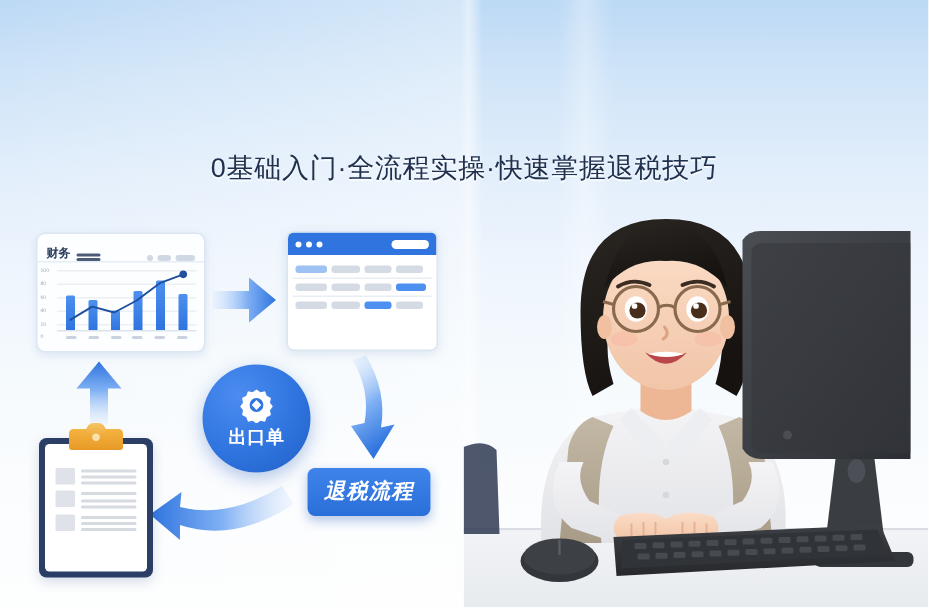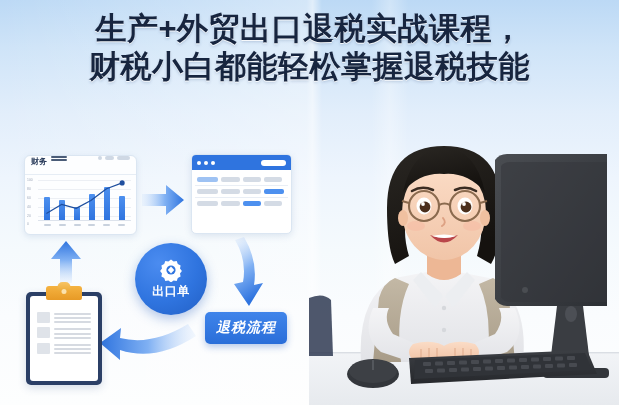--- a/index.html
+++ b/index.html
@@ -69,21 +69,21 @@
     position:absolute; left:24px; top:15px; width:113px; height:80px;
     background:#fdfeff;
     border:1px solid #dbe6f2;
     border-radius:6px;
     box-shadow:0 2px 6px rgba(70,110,160,.13);
     overflow:hidden;
   }
   .chart-head{
     position:absolute; left:0; top:0; width:100%; height:19px;
     border-bottom:1px solid #e6edf5;
-    display:flex; align-items:flex-start; padding:0 6px;
+    display:flex; align-items:flex-end; padding:0 6px;
   }
   .chart-title{
     font-size:8px; font-weight:bold; color:#2b3d5c; margin-right:4px;
   }
   .chart-title-lines{ display:flex; flex-direction:column; gap:1.5px; }
   .ctl{ width:16px; height:1.6px; background:#4a5c78; border-radius:1px; }
   .chart-dots{ margin-left:auto; display:flex; align-items:center; gap:3px; }
   .cd{ width:4px; height:4px; border-radius:50%; background:#cfd8e4; }
   .cbar{ width:9px; height:4px; border-radius:2px; background:#cfd8e4; }
   .cbar2{ width:13px; height:4px; border-radius:2px; background:#cfd8e4; }
@@ -197,24 +197,21 @@
     overflow:hidden;
   }
 </style>
 </head>
 <body>
 
 <div class="banner">
 
   <div class="sheen"></div>
 
-  <div class="headline">
-    <div class="h-line">生产+外贸出口退税实战课程，</div>
-    <div class="h-line">财税小白都能轻松掌握退税技能</div>
-  </div>
+  <div class="subtitle">0基础入门·全流程实操·快速掌握退税技巧</div>
 
   <div class="photo">
     <svg viewBox="0 0 310 275" width="310" height="275">
       <defs>
         <linearGradient id="monG" x1="0" y1="0" x2="1" y2="1">
           <stop offset="0%" stop-color="#4a4d52"></stop>
           <stop offset="55%" stop-color="#3a3d42"></stop>
           <stop offset="100%" stop-color="#2c2f34"></stop>
         </linearGradient>
         <linearGradient id="deskG" x1="0" y1="0" x2="0" y2="1">

